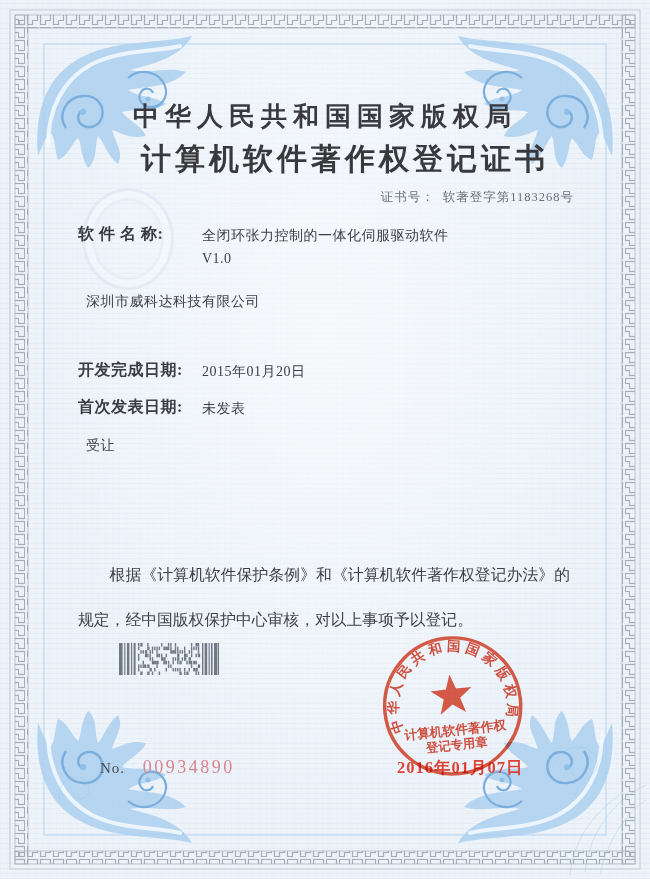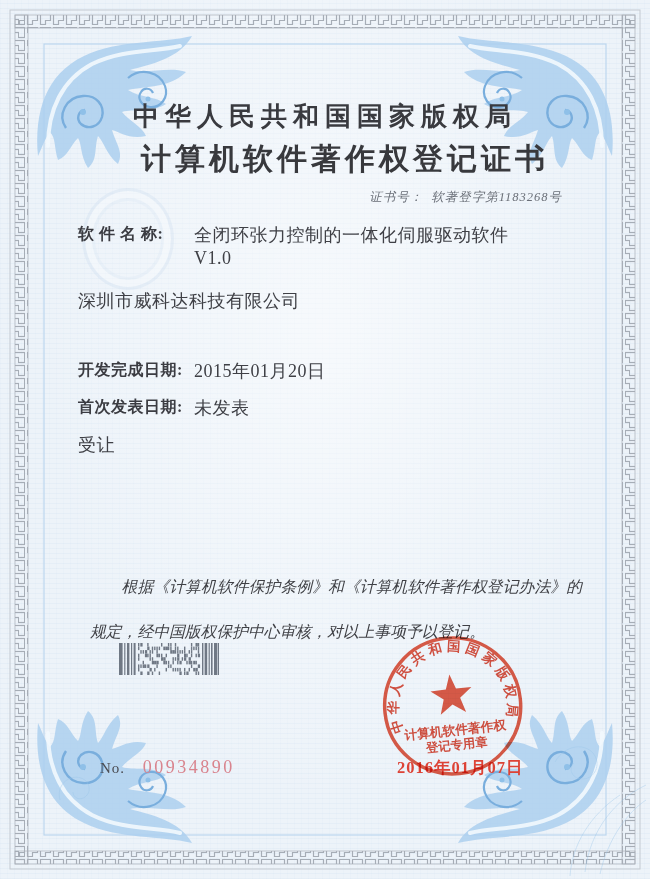--- a/index.html
+++ b/index.html
@@ -28,37 +28,37 @@
     text-align:center;font-size:26px;font-weight:700;letter-spacing:6px;
     color:#393a3f;
   }
   .cert-title{
     position:absolute;left:0;right:0;top:139px;margin:0;
     text-align:center;font-size:30px;font-weight:700;letter-spacing:4px;
     color:#38393d;
     padding-left:40px;
   }
   .certno{
-    position:absolute;right:88px;top:189px;
-    font-size:12.5px;color:#6a6f78;letter-spacing:1px;font-style:italic;
+    position:absolute;right:76px;top:189px;
+    font-size:12.5px;color:#6a6f78;letter-spacing:1px;
   }
   .certno .lbl{margin-right:8px;}
   .row{position:absolute;left:78px;display:flex;align-items:flex-start;}
   .row .flabel{
     display:inline-block;width:116px;flex:0 0 116px;
     font-size:16px;font-weight:700;color:#3b3c42;letter-spacing:.5px;
   }
   .row .fvalue{
-    font-size:18px;color:#3f4046;letter-spacing:.5px;line-height:23px;
-    margin-left:0;
+    font-size:14px;color:#3f4046;letter-spacing:.5px;line-height:23px;
+    margin-left:8px;
   }
   .statement{
-    position:absolute;left:78px;top:552px;width:492px;margin:12px;
+    position:absolute;left:78px;top:552px;width:492px;margin:0;
     font-size:15.8px;color:#3f4045;line-height:45px;
-    text-indent:2em;text-align:justify;font-style:italic;
+    text-indent:2em;text-align:justify;
   }
   .barcode{position:absolute;left:119px;top:643px;}
   .serial{position:absolute;left:100px;top:757px;font-size:15px;color:#4b4c52;}
   .serial .no-label{letter-spacing:1px;}
   .serial .no-value{color:#d9848e;letter-spacing:2.5px;margin-left:14px;font-size:18px;}
   .seal-date{
     position:absolute;left:397px;top:757px;z-index:1;
     font-size:16.5px;font-weight:700;color:#dd4336;letter-spacing:1px;
   }
   svg.seal{

